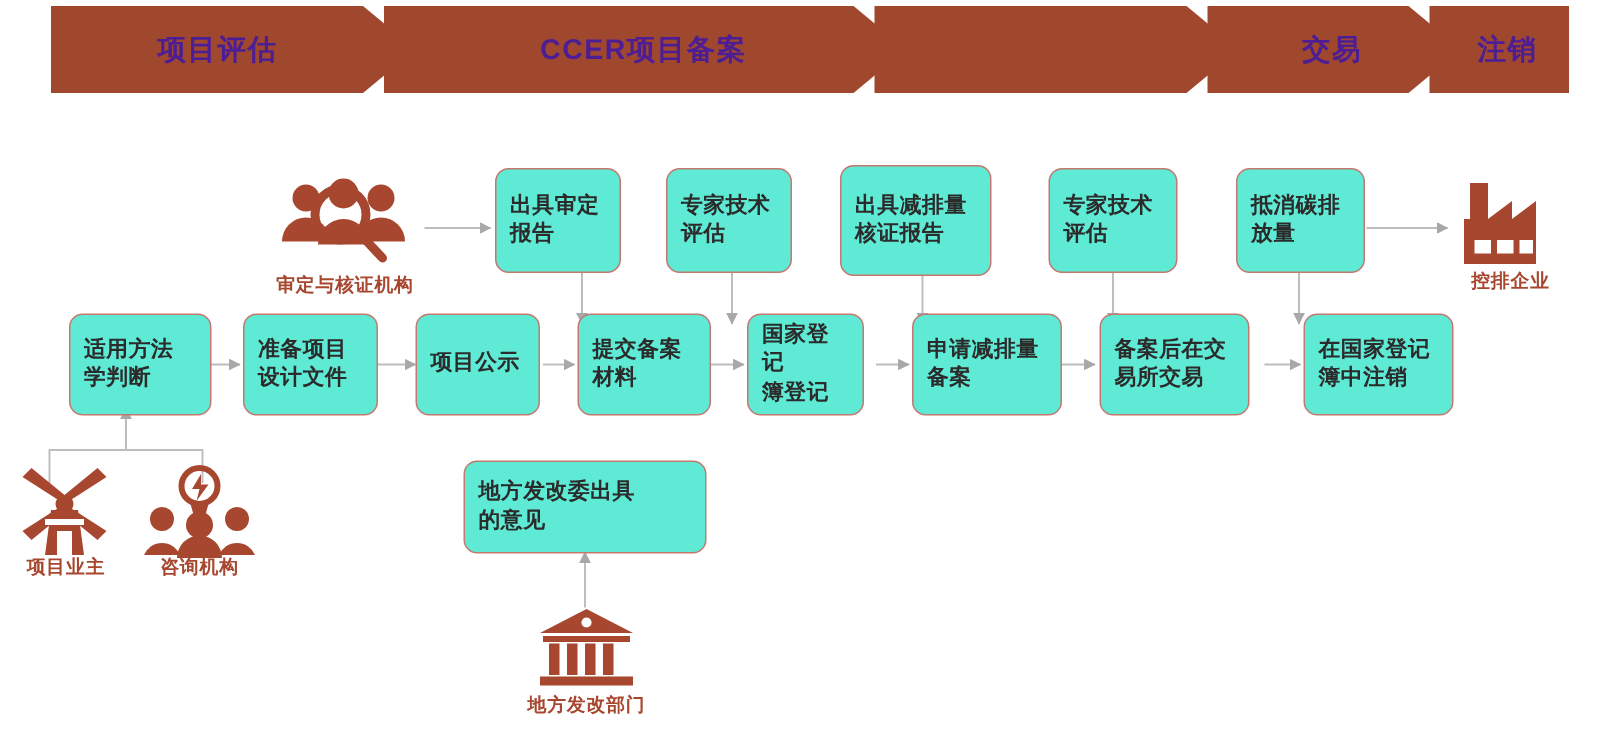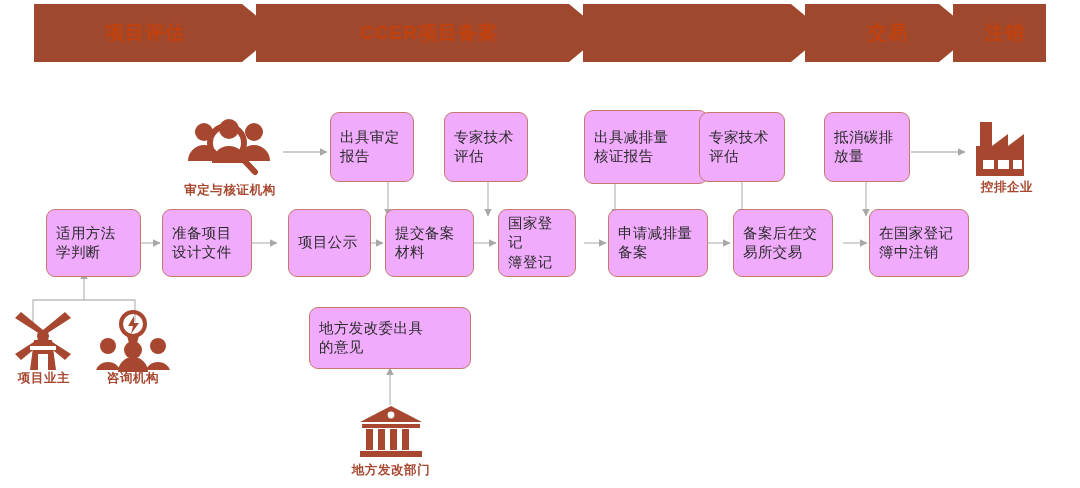--- a/index.html
+++ b/index.html
@@ -10,36 +10,36 @@
     overflow:hidden;
   }
   #stage{position:relative;width:1080px;height:488px;}
 
   
   .banner{position:absolute;left:34px;top:4px;width:1012px;height:58px;}
   .banner svg{display:block;}
   .banner-label{
     position:absolute;top:0;height:58px;
     display:flex;align-items:center;justify-content:center;
-    color:#c2410c;font-weight:bold;font-size:19px;letter-spacing:1px;
+    color:#4c1d95;font-weight:bold;font-size:19px;letter-spacing:1px;
     white-space:nowrap;
   }
 
   
   .box{
     position:absolute;
     border:1.6px solid #c4786e;
     border-radius:9px;
-    background:#f0abfc;
+    background:#5eead4;
     box-sizing:border-box;
     display:flex;align-items:center;
     padding:0 9px;
     color:#2b2b2b;
     font-size:14.5px;
-    font-weight:normal;
+    font-weight:bold;
     line-height:1.34;
     letter-spacing:0.4px;
   }
   .box span{display:block;}
 
   
   .caption{
     position:absolute;
     color:#a8472f;
     font-size:12.5px;
@@ -122,21 +122,21 @@
       <span>出具审定</span>
       <span>报告</span>
     </div>
   </div>
   <div class="box" style="left:444px;top:112px;width:84px;height:70px;">
     <div>
       <span>专家技术</span>
       <span>评估</span>
     </div>
   </div>
-  <div class="box" style="left:584px;top:110px;width:124px;height:74px;">
+  <div class="box" style="left:560px;top:110px;width:101px;height:74px;">
     <div>
       <span>出具减排量</span>
       <span>核证报告</span>
     </div>
   </div>
   <div class="box" style="left:699px;top:112px;width:86px;height:70px;">
     <div>
       <span>专家技术</span>
       <span>评估</span>
     </div>
@@ -153,21 +153,21 @@
       <span>适用方法</span>
       <span>学判断</span>
     </div>
   </div>
   <div class="box" style="left:162px;top:209px;width:90px;height:68px;">
     <div>
       <span>准备项目</span>
       <span>设计文件</span>
     </div>
   </div>
-  <div class="box" style="left:288px;top:209px;width:83px;height:68px;">
+  <div class="box" style="left:277px;top:209px;width:83px;height:68px;">
     <div>
       <span>项目公示</span>
       <span></span>
     </div>
   </div>
   <div class="box" style="left:385px;top:209px;width:89px;height:68px;">
     <div>
       <span>提交备案</span>
       <span>材料</span>
     </div>

